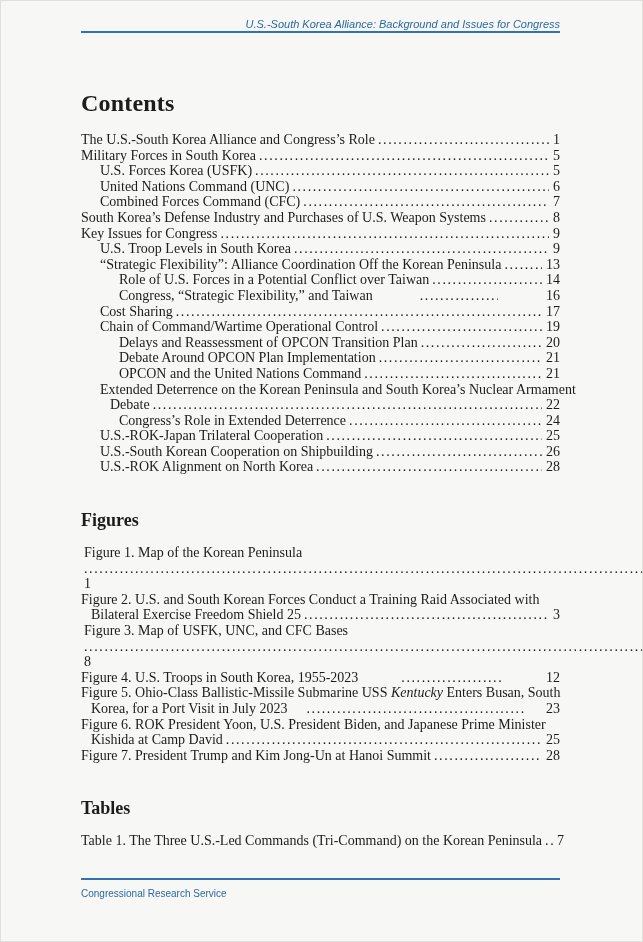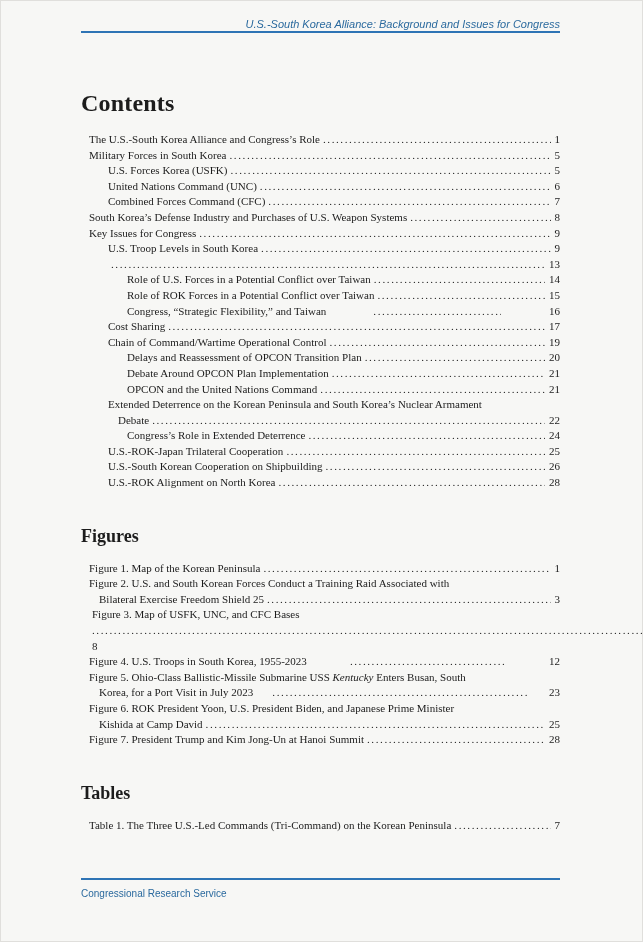--- a/index.html
+++ b/index.html
@@ -35,21 +35,21 @@
     font-size:24px; line-height:28px;
     font-weight:bold; letter-spacing:0.2px;
   }
   .h-sub {
     margin:34px 0 14px 0;
     font-size:18px; line-height:22px;
     font-weight:bold;
   }
 
   
-  .toc { font-size:11px;margin-left:8px; }
+  .toc { font-size:14px; }
   .trow { display:flex; align-items:baseline; line-height:15.6px; }
   .tline1 { line-height:15.6px; }
   .ttitle { white-space:nowrap; }
   .leader {
     flex:1 1 auto; overflow:hidden; white-space:nowrap;
     margin:0 4px 0 3px; min-width:8px;
   }
   .leader::after {
     content:"................................................................................................................................................................................................................................................................";
     letter-spacing:1.6px;
@@ -131,36 +131,30 @@
         </div>
         <div class="tentry">
           <div class="trow" style="padding-left: 19px;">
             <span class="ttitle"><span>U.S. Troop Levels in South Korea</span></span>
             <span class="leader"></span>
             <span class="tpage">9</span>
           </div>
         </div>
         <div class="tentry">
           <div class="trow" style="padding-left: 19px;">
+            <span class="ttitle"><span>“Strategic Flexibility”: Alliance Coordination Off the Korean Peninsula</span></span>
             <span class="leader"></span>
             <span class="tpage">13</span>
           </div>
         </div>
         <div class="tentry">
           <div class="trow" style="padding-left: 38px;">
             <span class="ttitle"><span>Role of U.S. Forces in a Potential Conflict over Taiwan</span></span>
             <span class="leader"></span>
             <span class="tpage">14</span>
-          </div>
-        </div>
-        <div class="tentry">
-          <div class="trow" style="padding-left: 38px;">
-            <span class="ttitle"><span>Role of ROK Forces in a Potential Conflict over Taiwan</span></span>
-            <span class="leader"></span>
-            <span class="tpage">15</span>
           </div>
         </div>
         <div class="tentry">
           <div class="trow" style="padding-left: 38px; gap: 44px;">
             <span class="ttitle"><span>Congress, “Strategic Flexibility,” and Taiwan</span></span>
             <span class="leader"></span>
             <span class="tpage">16</span>
           </div>
         </div>
         <div class="tentry">
@@ -232,21 +226,21 @@
             <span class="ttitle"><span>U.S.-ROK Alignment on North Korea</span></span>
             <span class="leader"></span>
             <span class="tpage">28</span>
           </div>
         </div>
       </div>
 
     <div class="h-sub">Figures</div>
     <div class="toc" id="figures-list">
         <div class="tentry">
-          <div class="trow" style="padding-left: 0px;">
+          <div class="trow" style="padding-left: 0px; flex-direction: column;">
             <span class="ttitle"><span>Figure 1. Map of the Korean Peninsula</span></span>
             <span class="leader"></span>
             <span class="tpage">1</span>
           </div>
         </div>
         <div class="tentry">
           <div class="tline1" style="padding-left: 0px;"><span class="ttitle"><span>Figure 2. U.S. and South Korean Forces Conduct a Training Raid Associated with</span></span></div>
           <div class="trow" style="padding-left: 10px;">
             <span class="ttitle"><span>Bilateral Exercise Freedom Shield 25</span></span>
             <span class="leader"></span>

